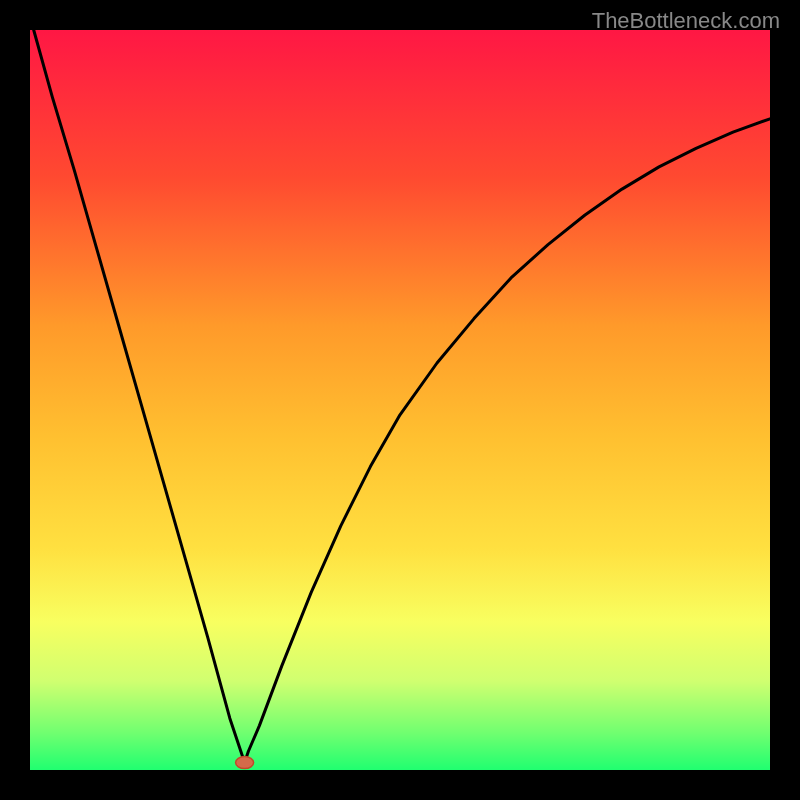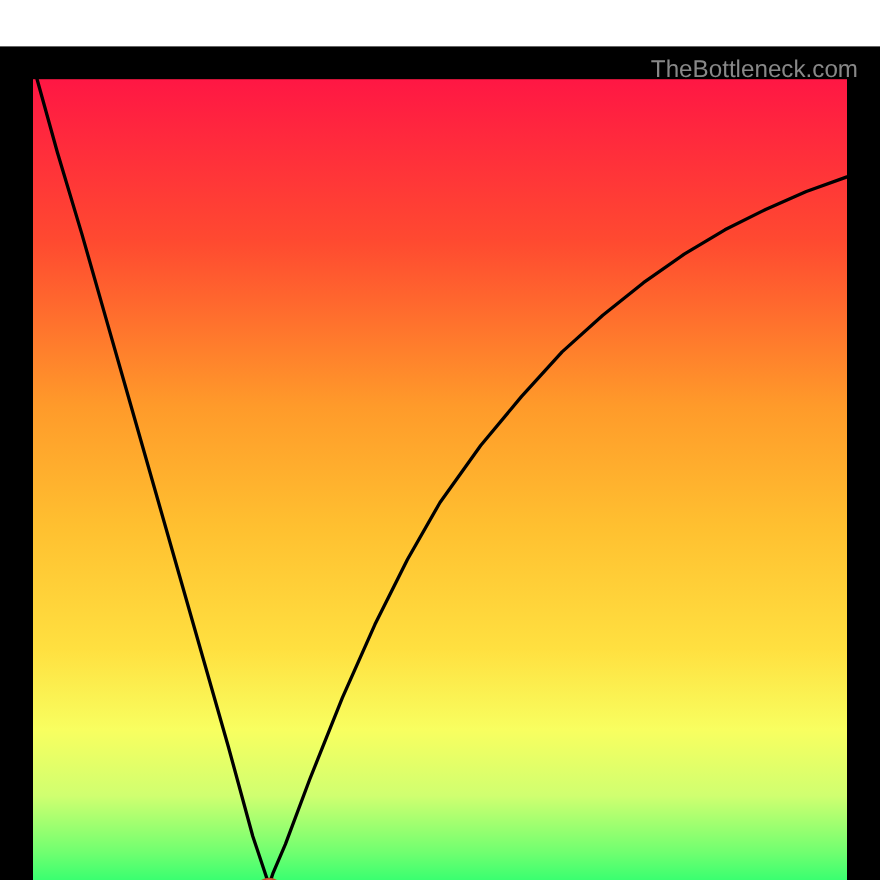--- a/index.html
+++ b/index.html
@@ -1,17 +1,17 @@
 <!DOCTYPE html>
 <html><head>
   <meta charset="utf-8">
   <style>
     * { margin: 0; padding: 0; box-sizing: border-box; }
     body { width: 800px; height: 800px; font-family: Arial, sans-serif; position: relative; }
-    .container { width: 800px; height: 592px; position: relative; margin-top: 42px; }
+    .container { width: 800px; height: 592px; position: relative; }
     .chart-bg {
       position: absolute;
       top: 0; left: 0;
       width: 800px; height: 800px;
     }
     .watermark {
       position: absolute;
       top: 8px;
       right: 20px;
       font-size: 22px;

